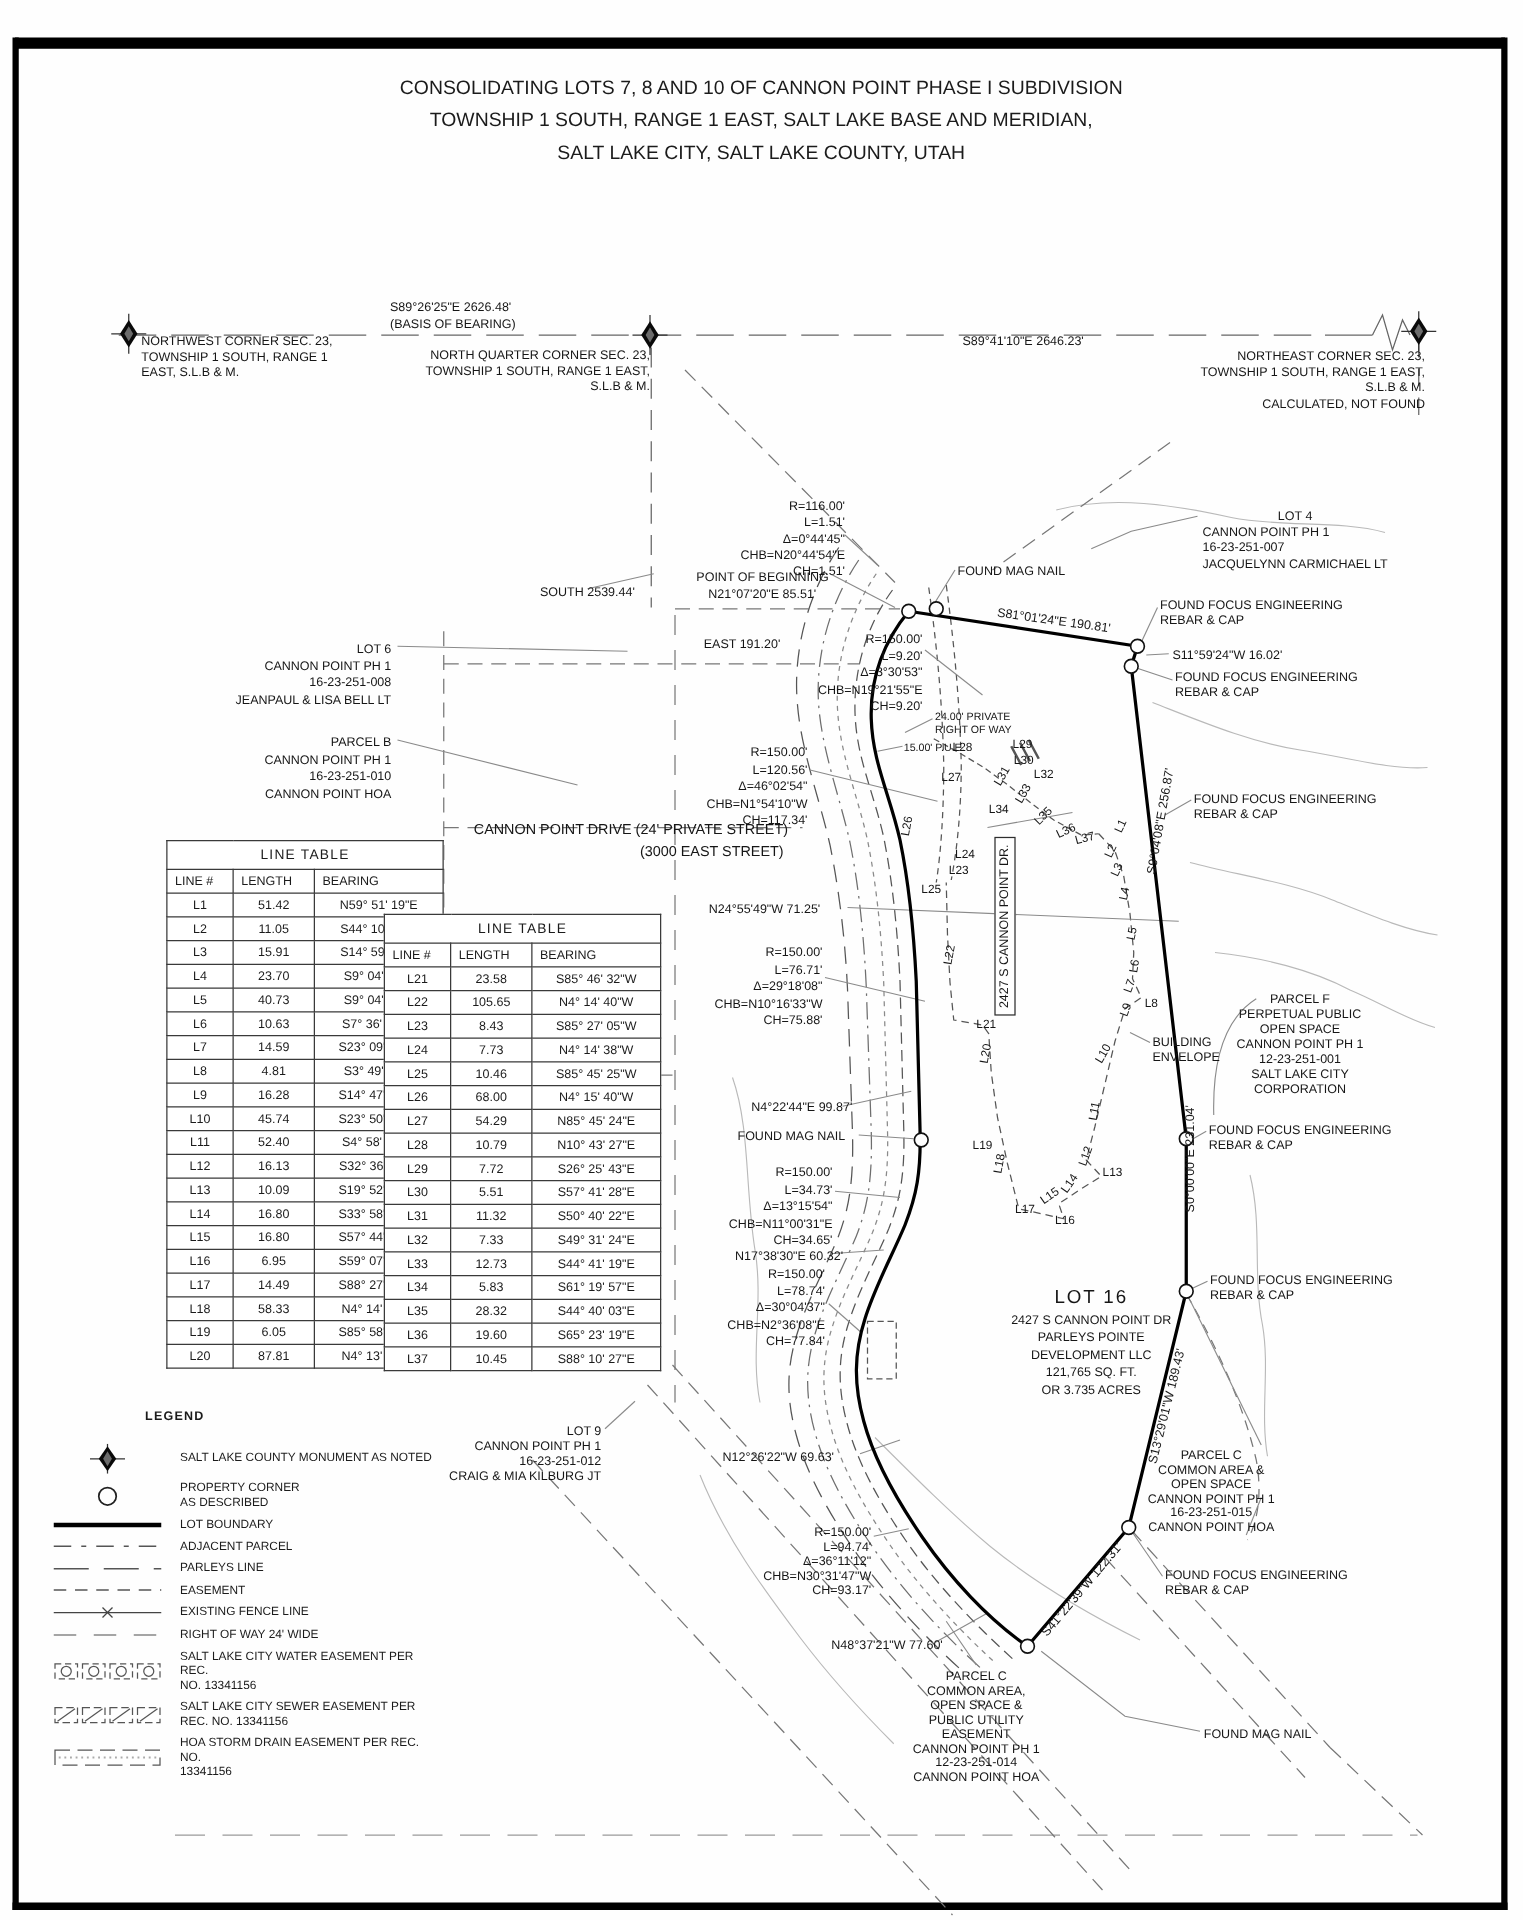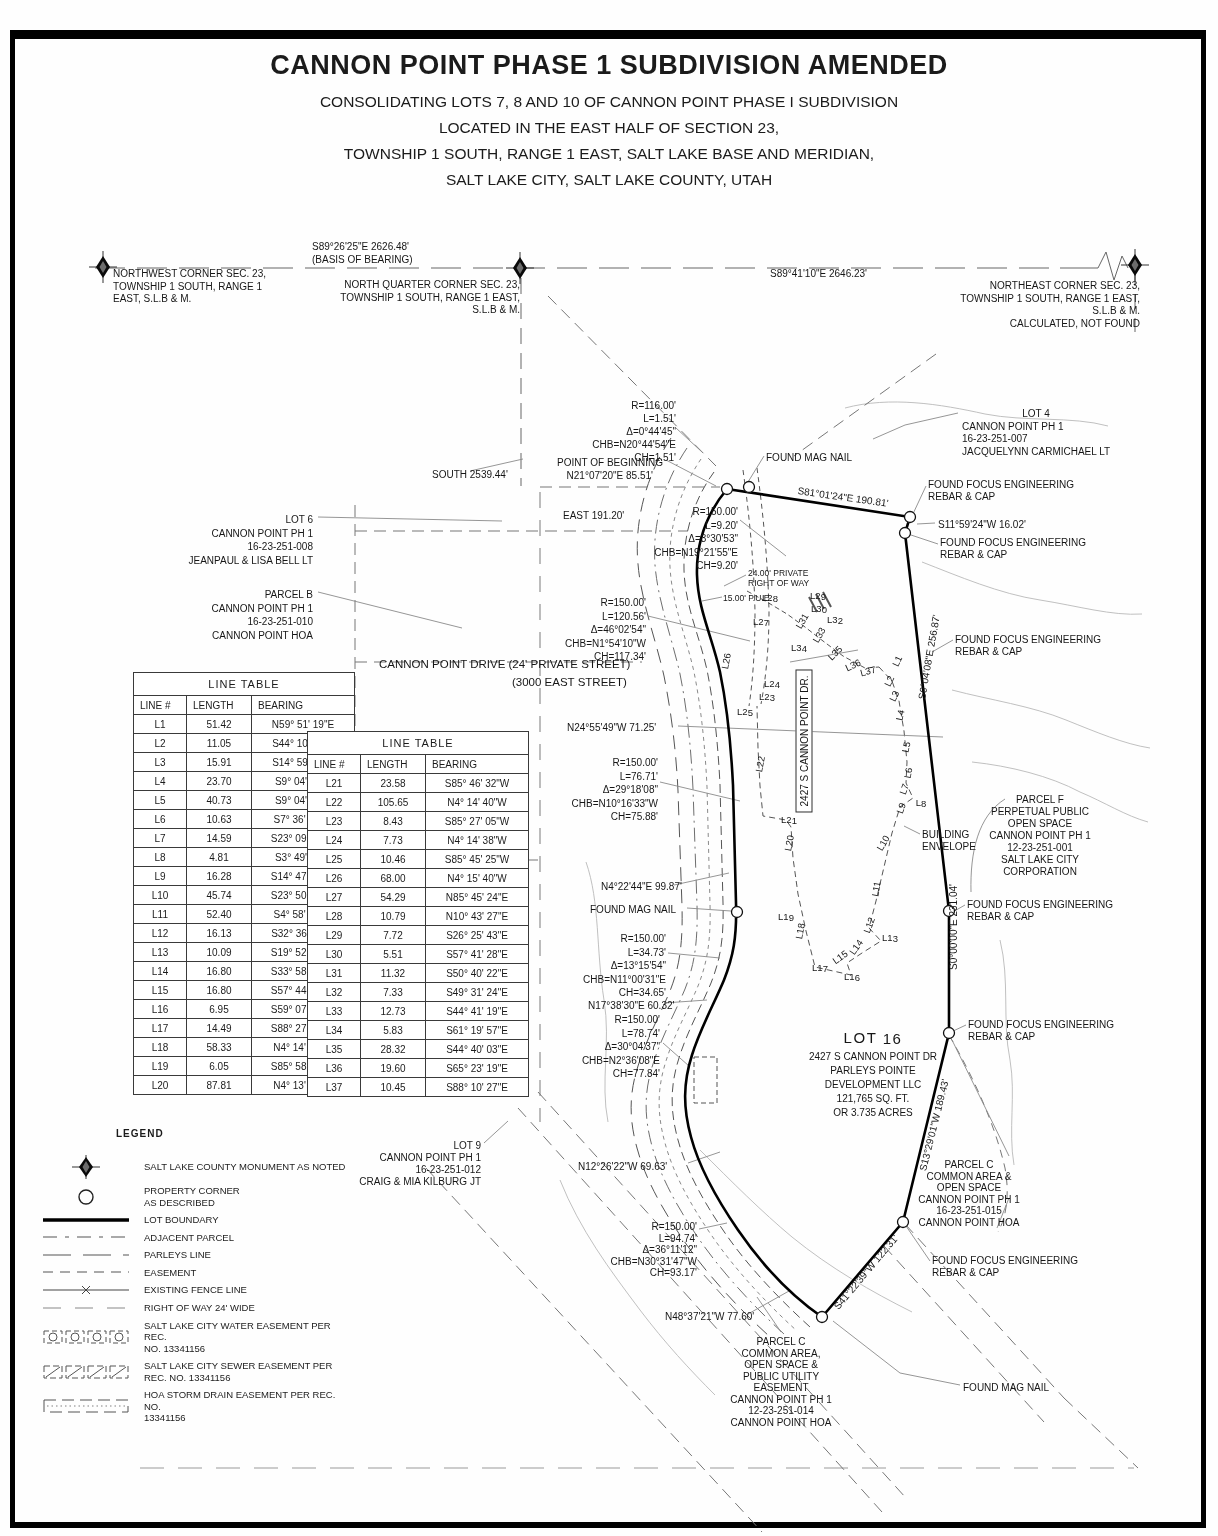--- a/index.html
+++ b/index.html
@@ -33,23 +33,21 @@
 </style>
 </head>
 <body>
 
 <div class="frame" style="left:12px;right:14px;top:30px;height:9px;"></div>
 <div class="frame" style="left:10px;top:30px;bottom:8px;width:5px;"></div>
 <div class="frame" style="right:12px;top:30px;bottom:8px;width:5px;"></div>
 <div class="frame" style="left:10px;right:12px;bottom:8px;height:6px;"></div>
 
 <div class="title-block">
-  <div class="title-l1">CANNON POINT PHASE 1 SUBDIVISION AMENDED</div>
   <div class="title-sub" style="margin-top:8px;">CONSOLIDATING LOTS 7, 8 AND 10 OF CANNON POINT PHASE I SUBDIVISION</div>
-  <div class="title-sub">LOCATED IN THE EAST HALF OF SECTION 23,</div>
   <div class="title-sub">TOWNSHIP 1 SOUTH, RANGE 1 EAST, SALT LAKE BASE AND MERIDIAN,</div>
   <div class="title-sub">SALT LAKE CITY, SALT LAKE COUNTY, UTAH</div>
 </div>
 
 <svg class="plat" width="1218" height="1536" viewBox="0 0 1218 1536">
 
   <g stroke="#b9b9b9" stroke-width="0.9" fill="none">
     <path d="M 845 408 C 890 396, 940 404, 985 414 C 1025 422, 1072 416, 1108 426"></path>
     <path d="M 922 562 C 958 576, 1000 594, 1040 600 C 1078 606, 1112 616, 1142 614"></path>
     <path d="M 952 690 C 990 700, 1032 706, 1066 720 C 1096 732, 1124 744, 1150 748"></path>

